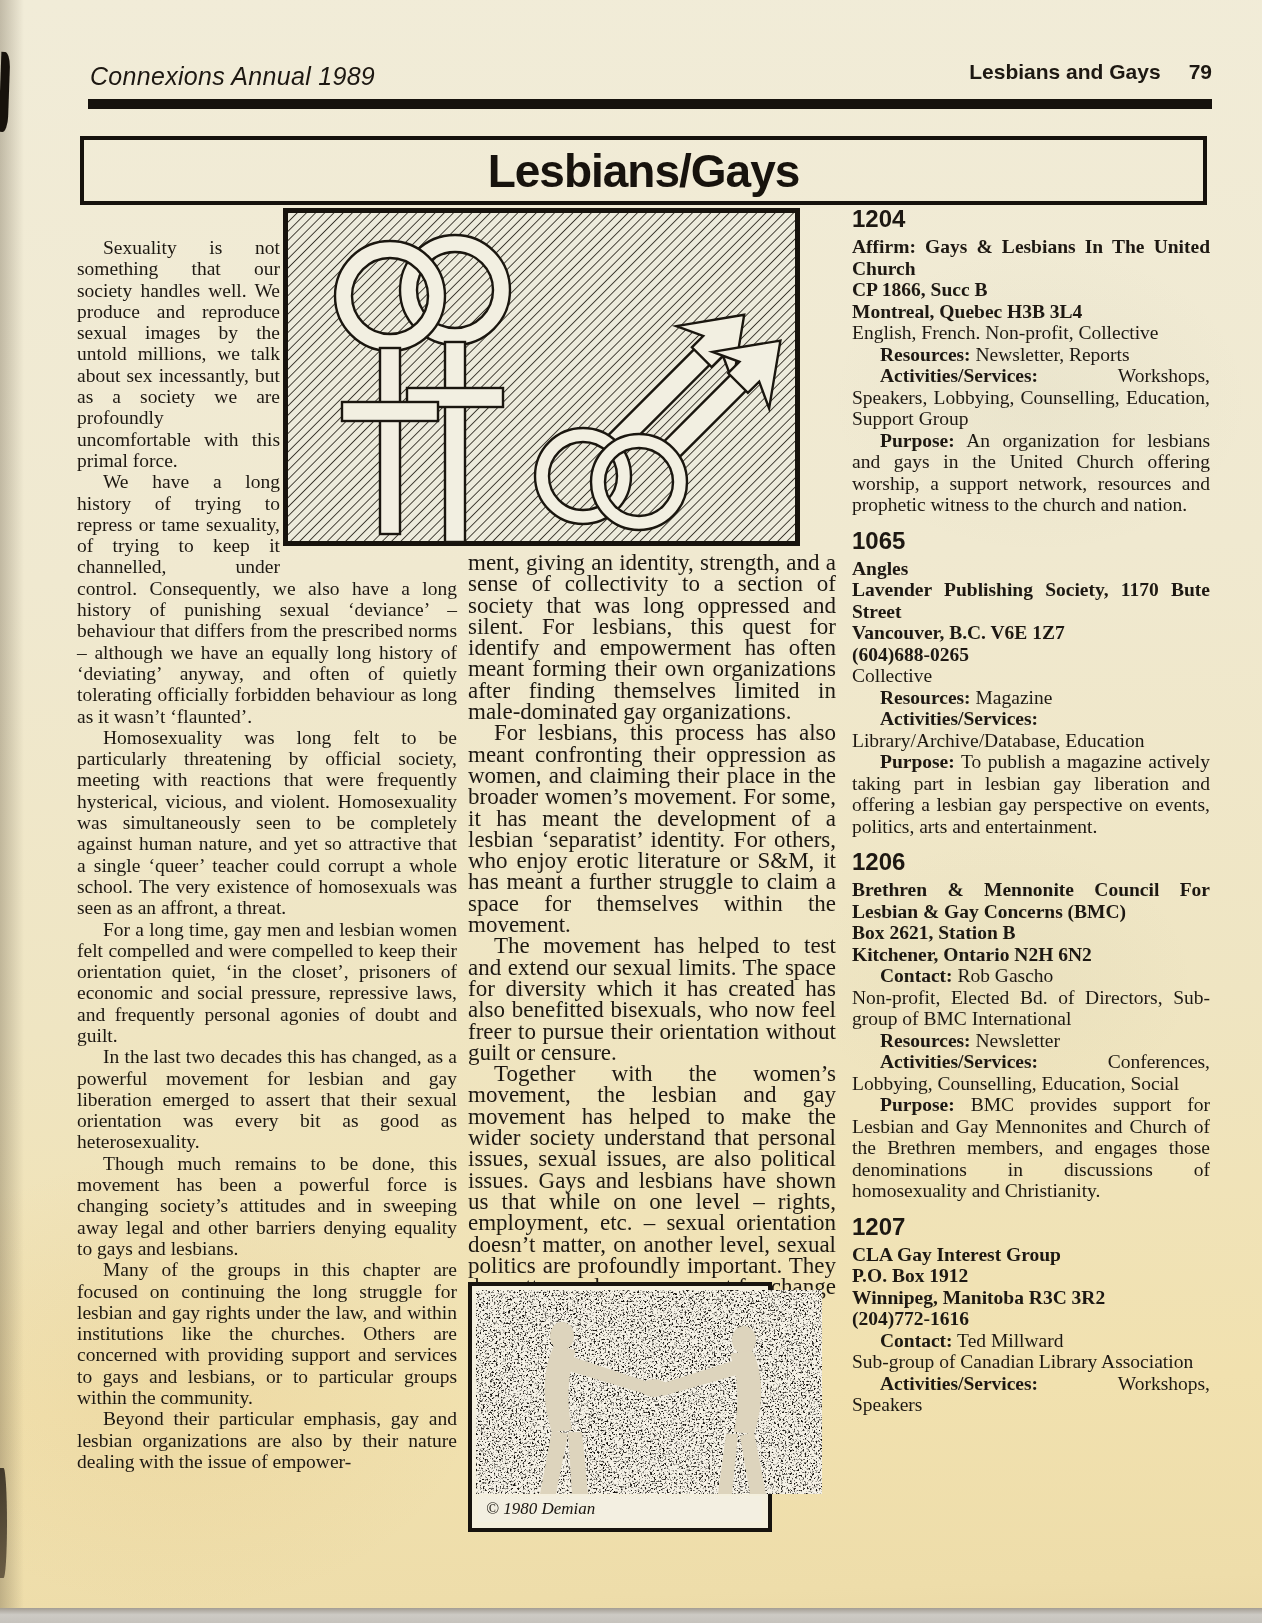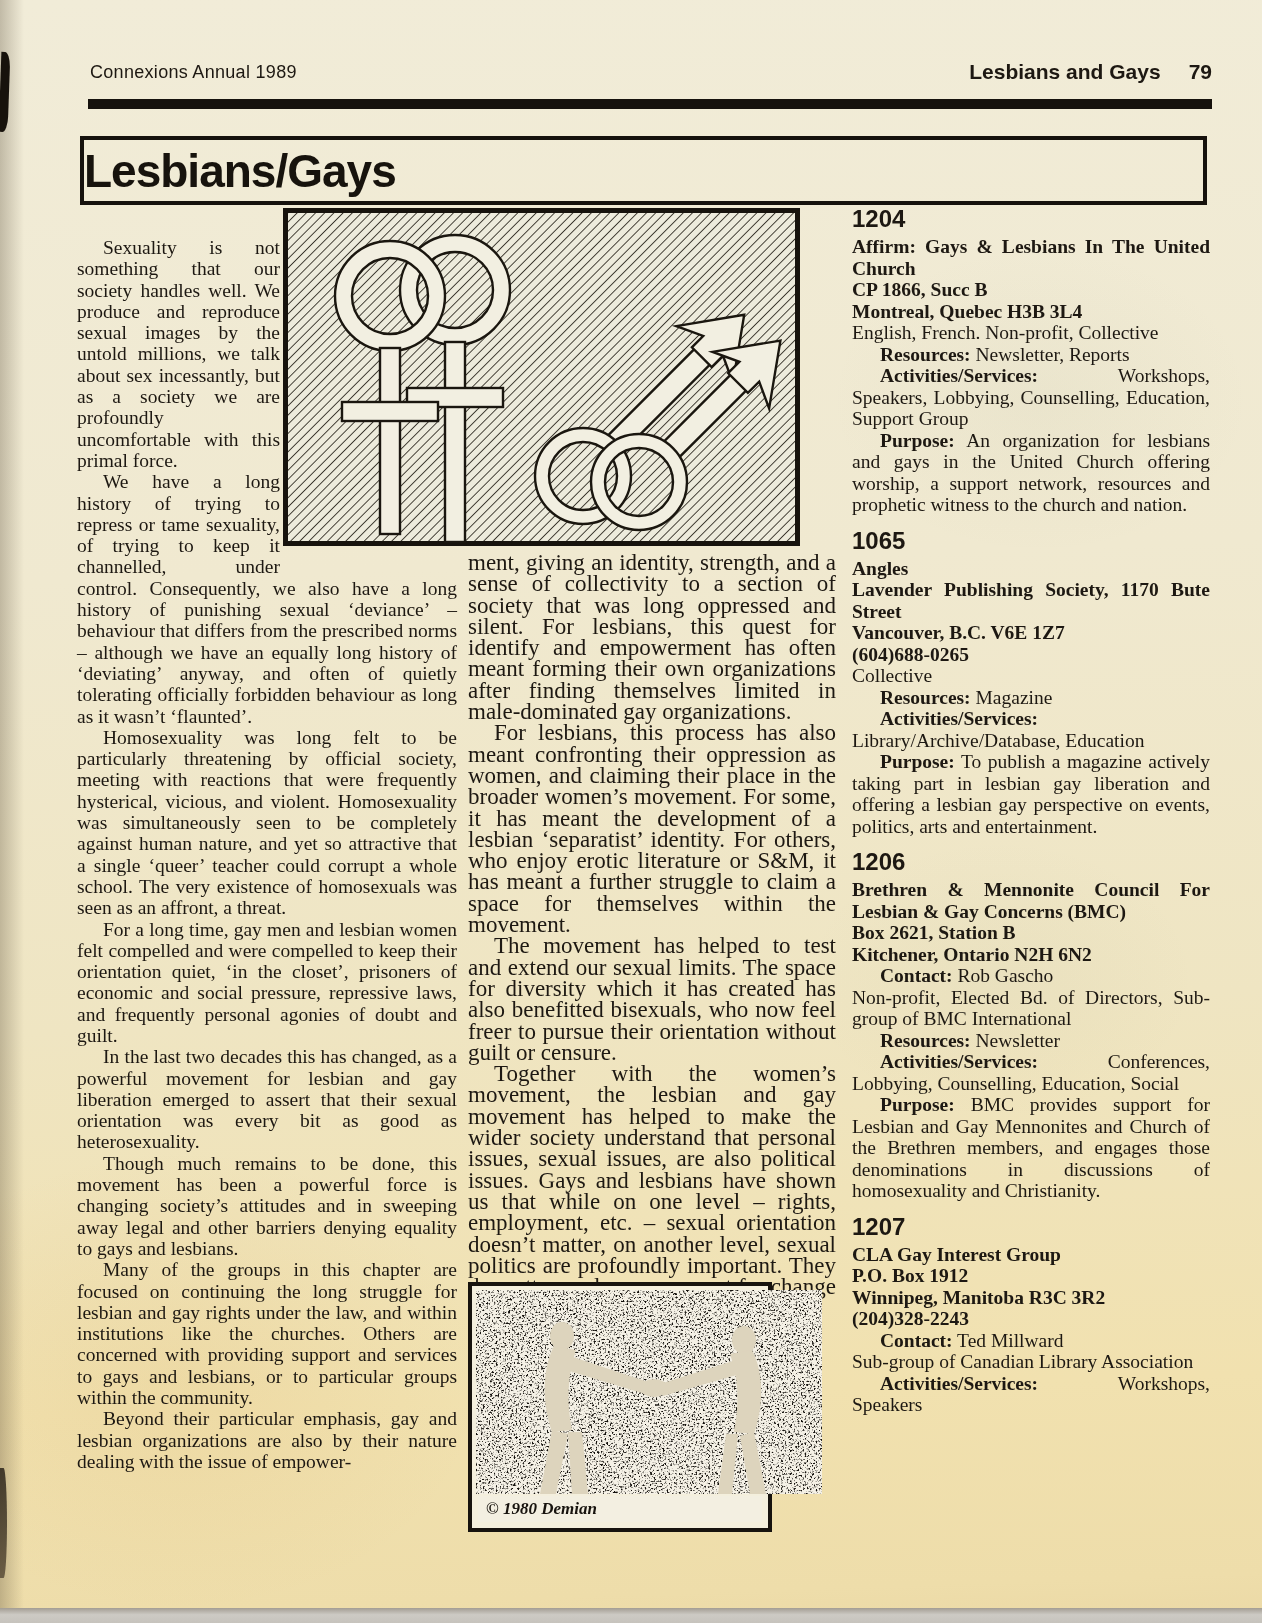--- a/index.html
+++ b/index.html
@@ -15,28 +15,28 @@
   .edge-shadow-left{position:absolute;left:0;top:0;bottom:0;width:24px;
     background:linear-gradient(90deg,rgba(70,58,40,0.28),rgba(70,58,40,0));}
   .mark-top-left{position:absolute;left:0;top:52px;width:9px;height:80px;background:#17120c;
     border-radius:0 60% 60% 0 / 0 20% 20% 0;transform:rotate(2deg);}
   .mark-bottom-left{position:absolute;left:0;top:1468px;width:7px;height:110px;opacity:.85;
     background:linear-gradient(#2b241a,#5a4d38);border-radius:0 50% 50% 0;}
   .scanner-band{position:absolute;left:0;right:0;bottom:0;height:15px;
     background:linear-gradient(#a39d93,#cdcac4 45%,#c6c3bd);}
 
   .hdr-left{position:absolute;left:90px;top:62px;font-family:"Liberation Sans",sans-serif;
-    font-size:18px;letter-spacing:.3px;}
+    font-style:italic;font-size:25px;letter-spacing:.3px;}
   .hdr-right{position:absolute;right:50px;top:60px;font-family:"Liberation Sans",sans-serif;
     font-weight:bold;font-size:21px;}
   .hdr-right .pagenum{margin-left:28px;}
   .rule{position:absolute;left:88px;top:99px;width:1124px;height:10px;background:#16120d;}
 
   .title-box{position:absolute;left:80px;top:136px;width:1127px;height:69px;box-sizing:border-box;
-    border:4px solid #16120d;display:flex;align-items:center;}
+    border:4px solid #16120d;display:flex;align-items:center;justify-content:center;}
   .title-box h1{margin:0;font-family:"Liberation Sans",sans-serif;font-weight:bold;
     font-size:46px;letter-spacing:-1px;color:#17130d;}
 
   .illustration{position:absolute;left:283px;top:208px;width:517px;height:338px;}
   .illustration svg{display:block;}
 
   .col{position:absolute;text-align:justify;}
   .col-left{left:77px;top:237px;width:380px;font-size:19.5px;line-height:21.3px;}
   .col-mid{left:468px;top:552px;width:368px;font-size:23px;line-height:21.3px;}
   .col-right{left:852px;top:206px;width:358px;font-size:19.5px;line-height:21.5px;}
@@ -45,21 +45,21 @@
   p.para.noindent{text-indent:0;}
 
   .entry-number{font-family:"Liberation Sans",sans-serif;font-weight:bold;font-size:24px;
     line-height:26px;margin:12px 0 4px;text-align:left;}
   .entry-number:first-child{margin-top:0;}
   .eline{margin:0;}
   .eline.bold{font-weight:bold;}
   .elabel{font-weight:bold;margin-left:28px;}
 
   figure.photo{position:absolute;left:468px;top:1282px;width:304px;height:250px;margin:0;
-    box-sizing:border-box;border:4px solid #17130e;background:#f4efdd;padding:4px;font-weight:bold;}
+    box-sizing:border-box;border:4px solid #17130e;background:#f4efdd;padding:4px;}
   figure.photo svg{display:block;}
   figure.photo figcaption{position:absolute;left:6px;right:6px;bottom:6px;height:26px;
     background:#f3efe1;font-style:italic;font-size:17px;line-height:26px;padding-left:8px;
     color:#17130e;}
 </style>
 </head>
 <body>
 
 <div class="page">
   <div class="edge-shadow-left"></div>
@@ -183,20 +183,20 @@
       <div class="eline bold">Kitchener, Ontario N2H 6N2</div>
       <div class="eline"><span class="elabel">Contact:</span> Rob Gascho</div>
       <div class="eline">Non-profit, Elected Bd. of Directors, Sub-group of BMC International</div>
       <div class="eline"><span class="elabel">Resources:</span> Newsletter</div>
       <div class="eline"><span class="elabel">Activities/Services:</span> Conferences, Lobbying, Counselling, Education, Social</div>
       <div class="eline"><span class="elabel">Purpose:</span> BMC provides support for Lesbian and Gay Mennonites and Church of the Brethren members, and engages those denominations in discussions of homosexuality and Christianity.</div>
       <div class="entry-number">1207</div>
       <div class="eline bold">CLA Gay Interest Group</div>
       <div class="eline bold">P.O. Box 1912</div>
       <div class="eline bold">Winnipeg, Manitoba R3C 3R2</div>
-      <div class="eline bold">(204)328-2243</div>
+      <div class="eline bold">(204)772-1616</div>
       <div class="eline"><span class="elabel">Contact:</span> Ted Millward</div>
       <div class="eline">Sub-group of Canadian Library Association</div>
       <div class="eline"><span class="elabel">Activities/Services:</span> Workshops, Speakers</div>
     </div>
 
   <div class="scanner-band"></div>
 </div>
 
 </body></html>

